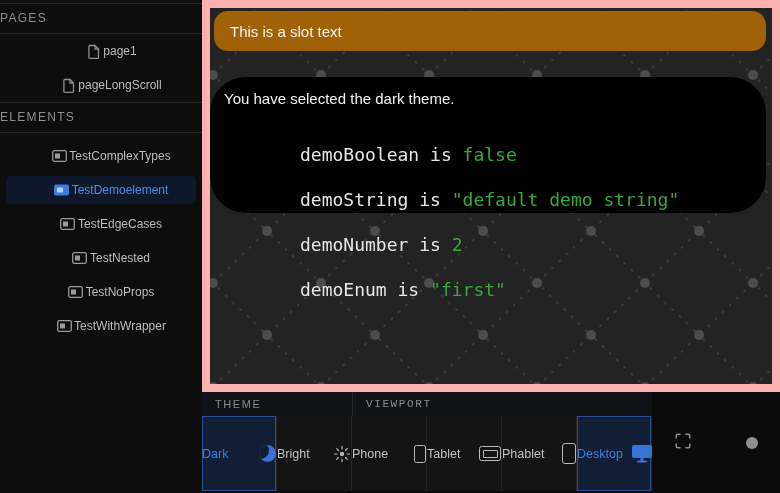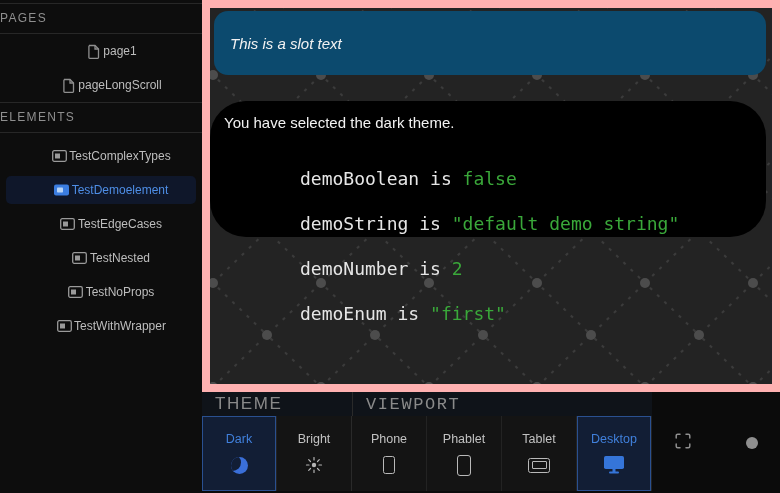--- a/index.html
+++ b/index.html
@@ -18,39 +18,39 @@
     padding-left:20px;gap:2px;color:#bdbdbd;font-size:12px;cursor:pointer;justify-content:center;}
   .sb-item .ic{display:flex;align-items:center;justify-content:center;width:16px;flex:0 0 16px;}
   .sb-item.selected{background:#0f172a;color:#4e8ee6;height:28px;margin:3px 6px;}
   .sb-list{padding-top:6px;}
   
   .preview{position:absolute;left:202px;top:0;width:578px;height:392px;
     border:8px solid #ffb1b1;box-sizing:border-box;background:#232323;}
   .canvas{position:relative;width:100%;height:100%;overflow:hidden;}
   .pattern{position:absolute;left:0;top:0;}
   .slot-box{position:relative;margin:3px 6px 0 4px;height:40px;border-radius:14px;
-    background:#0c4a6e;display:flex;align-items:center;padding:12px 16px;
-    color:#f2f2f2;font-size:15px;font-style:italic;}
+    background:#a16207;display:flex;align-items:center;padding:0 16px;
+    color:#f2f2f2;font-size:15px;}
   .theme-box{position:relative;margin:26px 6px 12px 0;height:136px;border-radius:36px;
     background:#000;box-sizing:border-box;padding:13px 0 0 14px;color:#f2f2f2;}
   .theme-msg{font-size:15px;}
   .code{margin:10px 0 0 76px;font-family:"DejaVu Sans Mono",monospace;font-size:18px;
     line-height:15px;color:#e6e6e6;white-space:pre;}
   .code .val{color:#3aa83a;}
   
   .toolbar{position:absolute;left:202px;top:392px;width:578px;height:101px;display:flex;background:#0b0b0b;}
   .toolbar-main{width:450px;display:flex;flex-direction:column;}
   .tb-headers{height:24px;background:#0f1319;display:flex;}
   .tb-header-cell{display:flex;align-items:center;padding-left:13px;box-sizing:border-box;
-    font-size:17px;letter-spacing:1.6px;color:#8a8a8a;}
+    font-size:11px;letter-spacing:1.6px;color:#8a8a8a;}
   .tb-header-theme{width:150px;}
   .tb-header-viewport{width:272px;border-left:1px solid #2a2a2a;font-family:Liberation Mono, monospace;}
   .tb-buttons{height:75px;display:flex;background:#141414;}
   .tb-btn{width:75px;box-sizing:border-box;border-right:1px solid #232323;
-    display:flex;flex-direction:column;align-items:center;justify-content:center;gap:9px;
+    display:flex;align-items:center;justify-content:space-between;gap:9px;
     color:#c2c2c2;font-size:12.5px;cursor:pointer;background:#141414;}
   .tb-btn.group-split{border-right:1px solid #2a2a2a;}
   .tb-btn.selected{background:#121e35;box-shadow:inset 0 0 0 1px #2a5090;color:#4080dc;}
   .toolbar-right{flex:1;background:#0b0b0b;display:flex;align-items:center;
     justify-content:center;gap:55px;}
   
   .moon{width:17px;height:17px;border-radius:50%;background:#3a6fd8;position:relative;overflow:hidden;}
   .moon::after{content:'';position:absolute;width:17px;height:17px;border-radius:50%;
     background:#121e35;left:-7px;top:-3px;}
   .phone-shape{width:10px;height:16px;border:1.5px solid #b9b9b9;border-radius:2.5px;}
@@ -218,29 +218,29 @@
           </svg>
         </span>
       </div>
       <div class="tb-btn">
         <span>Phone</span>
         <span class="icon-box">
             <span class="phone-shape"></span>
           </span>
       </div>
       <div class="tb-btn">
+        <span>Tablet</span>
+        <span class="icon-box">
+            <span class="tablet-shape"></span>
+          </span>
+      </div>
+      <div class="tb-btn">
         <span>Phablet</span>
         <span class="icon-box">
             <span class="phablet-shape"></span>
-          </span>
-      </div>
-      <div class="tb-btn">
-        <span>Tablet</span>
-        <span class="icon-box">
-            <span class="tablet-shape"></span>
           </span>
       </div>
       <div class="tb-btn selected">
         <span>Desktop</span>
         <span class="icon-box">
           <svg width="20" height="18" viewBox="0 0 20 18">
             <rect x="0" y="0" width="20" height="13" rx="1.8" fill="#3575d9"></rect>
             <rect x="8.5" y="13" width="3" height="3" fill="#3575d9"></rect>
             <rect x="5" y="15.6" width="10" height="2" rx="1" fill="#3575d9"></rect>
           </svg>

